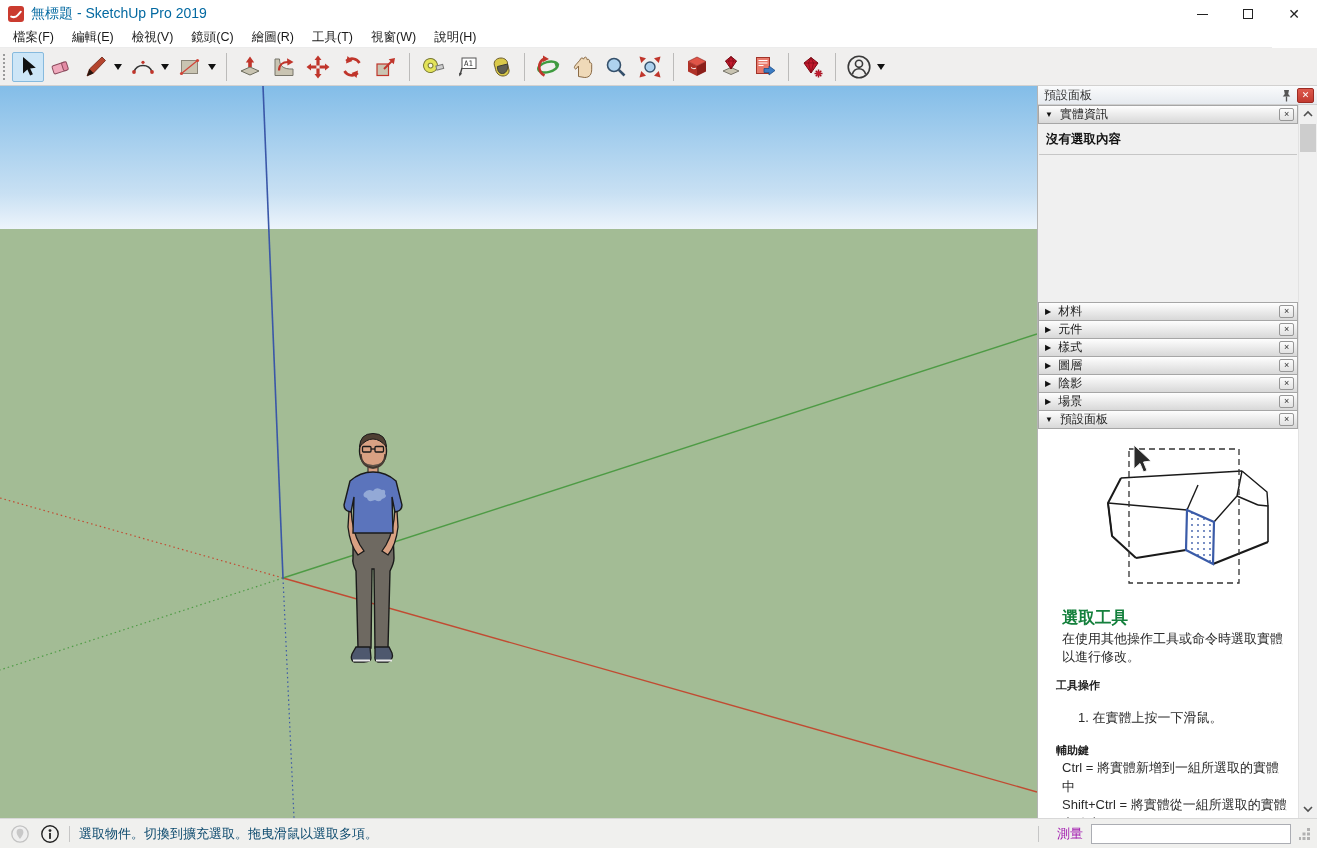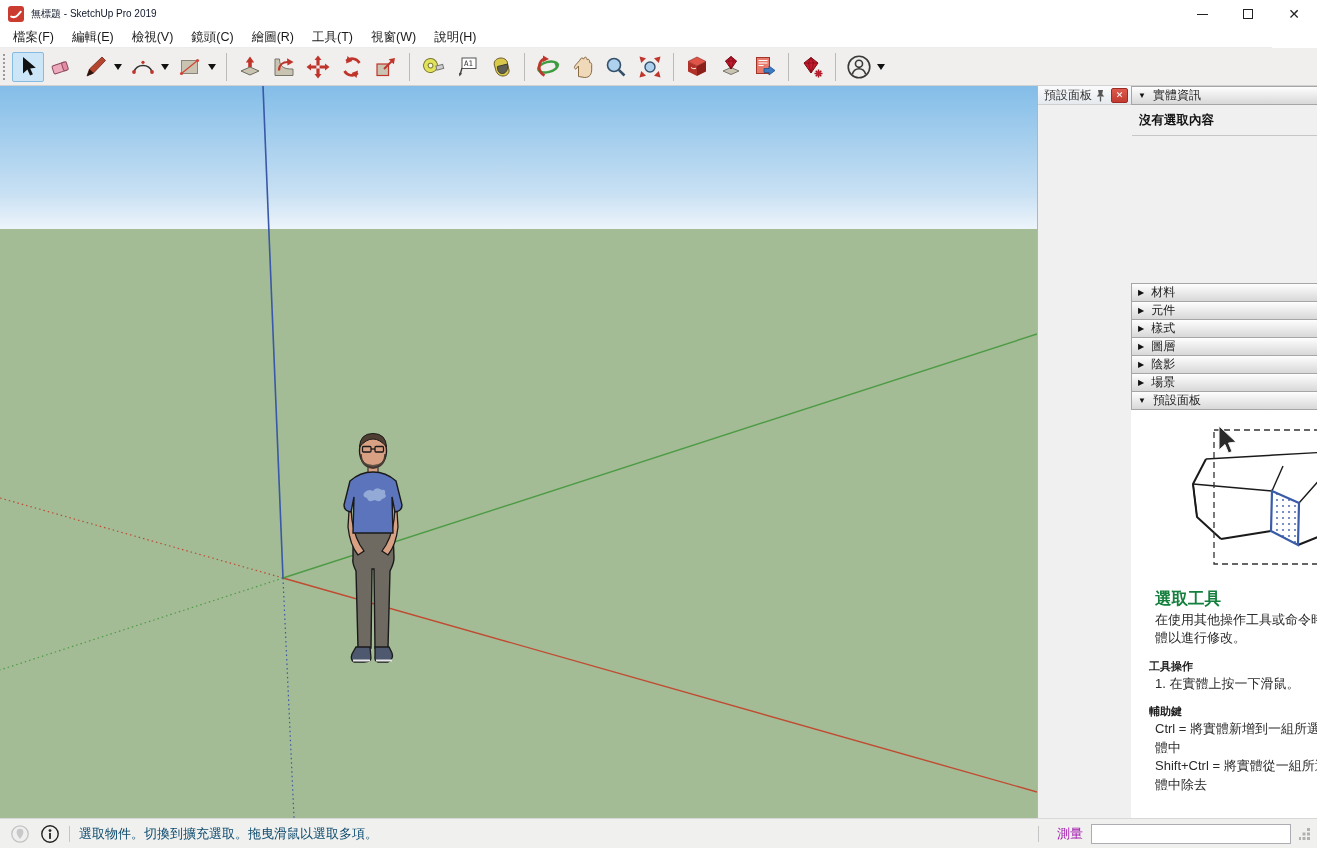--- a/index.html
+++ b/index.html
@@ -5,21 +5,21 @@
   html,body{margin:0;padding:0;background:#666;}
   *{box-sizing:border-box;}
   .app{position:relative;width:1317px;height:848px;background:#fff;
        font-family:"Liberation Sans",sans-serif;color:#111;overflow:hidden;
        -webkit-user-select:none;user-select:none;}
 
   
   .titlebar{position:absolute;left:0;top:0;width:1317px;height:28px;background:#fff;
             display:flex;align-items:center;}
   .app-logo{margin:0 7px 0 8px;display:flex;}
-  .title-text{font-size:10px;color:#0f172a;}
+  .title-text{font-size:14px;color:#0369a1;}
   .win-controls{margin-left:auto;display:flex;height:28px;}
   .win-btn{width:46px;height:28px;display:flex;align-items:center;justify-content:center;cursor:pointer;}
   .glyph-min{width:11px;height:1px;background:#222;}
   .glyph-max{width:10px;height:10px;border:1px solid #222;}
   .glyph-close{font-size:14px;font-weight:400;color:#222;line-height:1;}
 
   
   .menubar{position:absolute;left:0;top:28px;width:1272px;height:20px;background:#fff;
            display:flex;align-items:center;padding-left:4px;border-bottom:1px solid #ececec;}
   .menu-item{padding:2px 9px;font-size:12.5px;color:#1a1a1a;cursor:default;}
@@ -35,21 +35,21 @@
   .dd-arrow{width:0;height:0;border-left:4.5px solid transparent;border-right:4.5px solid transparent;
             border-top:6px solid #111;margin:0 4px 0 1px;cursor:pointer;}
   .tb-btn svg{display:block;}
 
   
   .main{position:absolute;left:0;top:86px;width:1317px;height:732px;display:flex;}
   .viewport{position:relative;width:1037px;height:732px;background:#a3bc95;cursor:default;}
 
   
   .panel{width:280px;height:732px;background:#f0f0f0;border-left:1px solid #b5b5b5;
-         display:flex;flex-direction:row;font-size:12px;}
+         display:flex;flex-direction:column;font-size:12px;}
   .panel-titlebar{height:19px;background:linear-gradient(#fafbfc,#e6eaef);border-bottom:1px solid #cfcfcf;
                   display:flex;align-items:center;padding:0 3px 0 6px;color:#333;}
   .panel-title{font-size:12px;}
   .pt-right{margin-left:auto;display:flex;align-items:center;gap:3px;}
   .pin-btn{width:16px;height:15px;display:flex;align-items:center;justify-content:center;cursor:pointer;}
   .panel-close{width:17px;height:15px;background:linear-gradient(#dd5a4e,#c23a30);border:1px solid #9c2b23;
                border-radius:2px;color:#fff;font-size:9px;line-height:13px;text-align:center;cursor:pointer;}
   .panel-body{flex:1;display:flex;overflow:hidden;}
   .tray{width:261px;display:flex;flex-direction:column;}
   .sec-header{height:19px;background:linear-gradient(#fefefe,#d8d8d8);border:1px solid #a6a6a6;
@@ -62,21 +62,21 @@
              color:#333;cursor:pointer;}
   .entity-content{height:179px;background:#f0f0f0;}
   .entity-msg{font-size:12.5px;font-weight:bold;color:#111;padding:7px 8px 6px 8px;}
   .entity-divider{height:1px;background:#c6c6c6;margin:0 1px;}
   .instructor{flex:1;background:#fff;overflow:hidden;}
   .house-fig{display:block;margin:4px auto 0 auto;}
   .instr-text{padding:0 8px 0 24px;}
   .instr-h1{font-family:"Liberation Serif",serif;font-size:16.5px;font-weight:bold;color:#15803d;margin:6px 0 1px 0;}
   .instr-h2{font-family:"Liberation Serif",serif;font-size:11px;font-weight:bold;color:#1d1d1d;margin:11px 0 1px -6px;}
   .instr-p{font-size:13px;color:#2a2a2a;line-height:1.42;margin:0;}
-  .instr-step{font-size:13px;color:#2a2a2a;line-height:1.42;margin:0;}
+  .instr-step{font-size:13px;color:#2a2a2a;line-height:1.42;margin:16px;}
 
   
   .scrollbar{width:19px;background:#f0f0f0;border-left:1px solid #e2e2e2;display:flex;flex-direction:column;}
   .sb-btn{height:18px;display:flex;align-items:center;justify-content:center;cursor:pointer;}
   .sb-thumb{height:28px;background:#cdcdcd;margin:1px 1px;cursor:pointer;}
   .sb-track{flex:1;}
 
   
   .statusbar{position:absolute;left:0;top:818px;width:1317px;height:30px;background:#f0f0ee;
              border-top:1px solid #d8d8d8;display:flex;align-items:center;}

